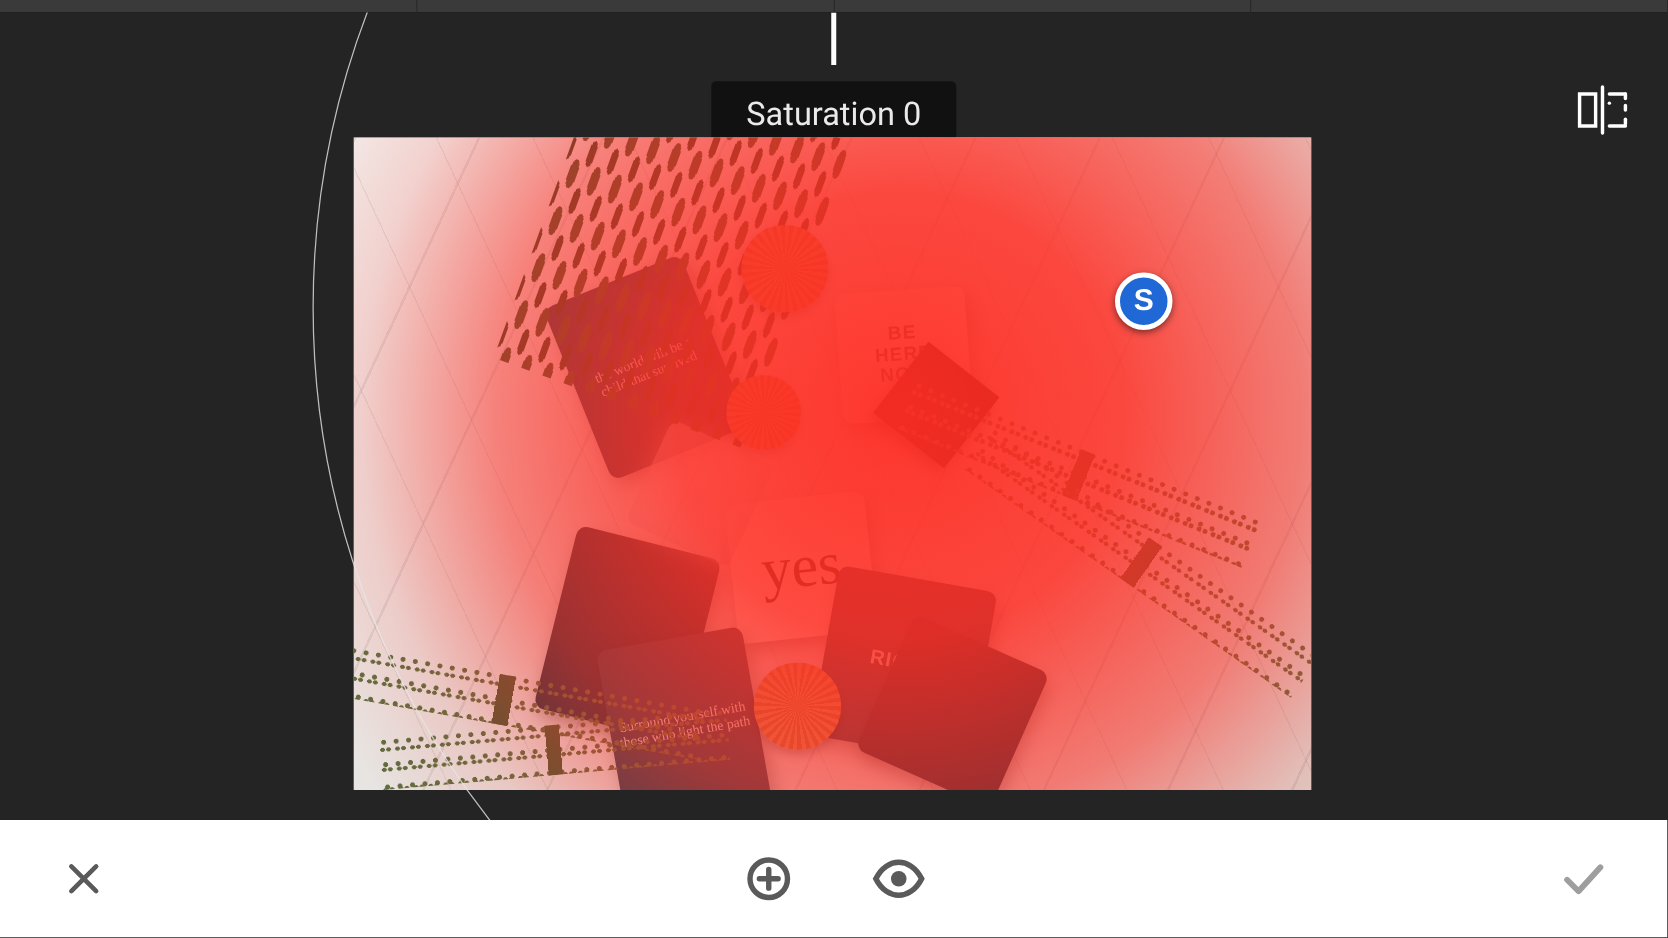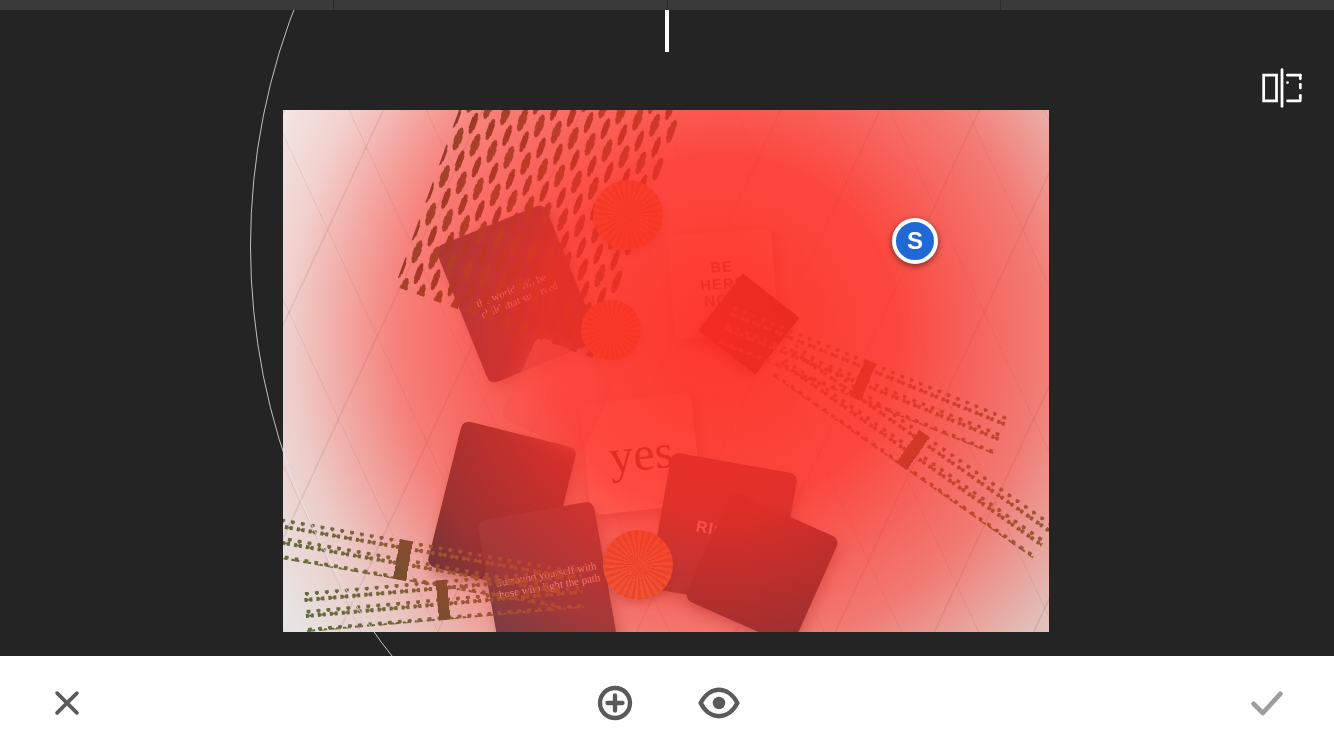--- a/index.html
+++ b/index.html
@@ -215,20 +215,23 @@
   <div class="seg" style="width:25%"></div>
   <div class="seg" style="width:25%"></div>
   <div class="seg" style="width:25%"></div>
   <div class="seg" style="width:25%"></div>
 </div>
 
 <div class="editor-area">
 
   <div class="center-tick"></div>
 
+  <div class="value-pill">
+    <span>Saturation 0</span>
+  </div>
 
   <div class="compare-btn" title="Compare">
     <svg viewBox="0 0 48 48" width="44" height="44">
       <g stroke="#fff" stroke-width="3" fill="none" stroke-linecap="round">
         <line x1="24" y1="4" x2="24" y2="44"></line>
         <path d="M4 10 h14 v28 h-14 z" fill="none"></path>
         <line x1="30" y1="10" x2="44" y2="10"></line>
         <line x1="30" y1="38" x2="44" y2="38"></line>
         <line x1="44" y1="10" x2="44" y2="16" stroke-dasharray="4 4"></line>
         <line x1="44" y1="32" x2="44" y2="38" stroke-dasharray="4 4"></line>

